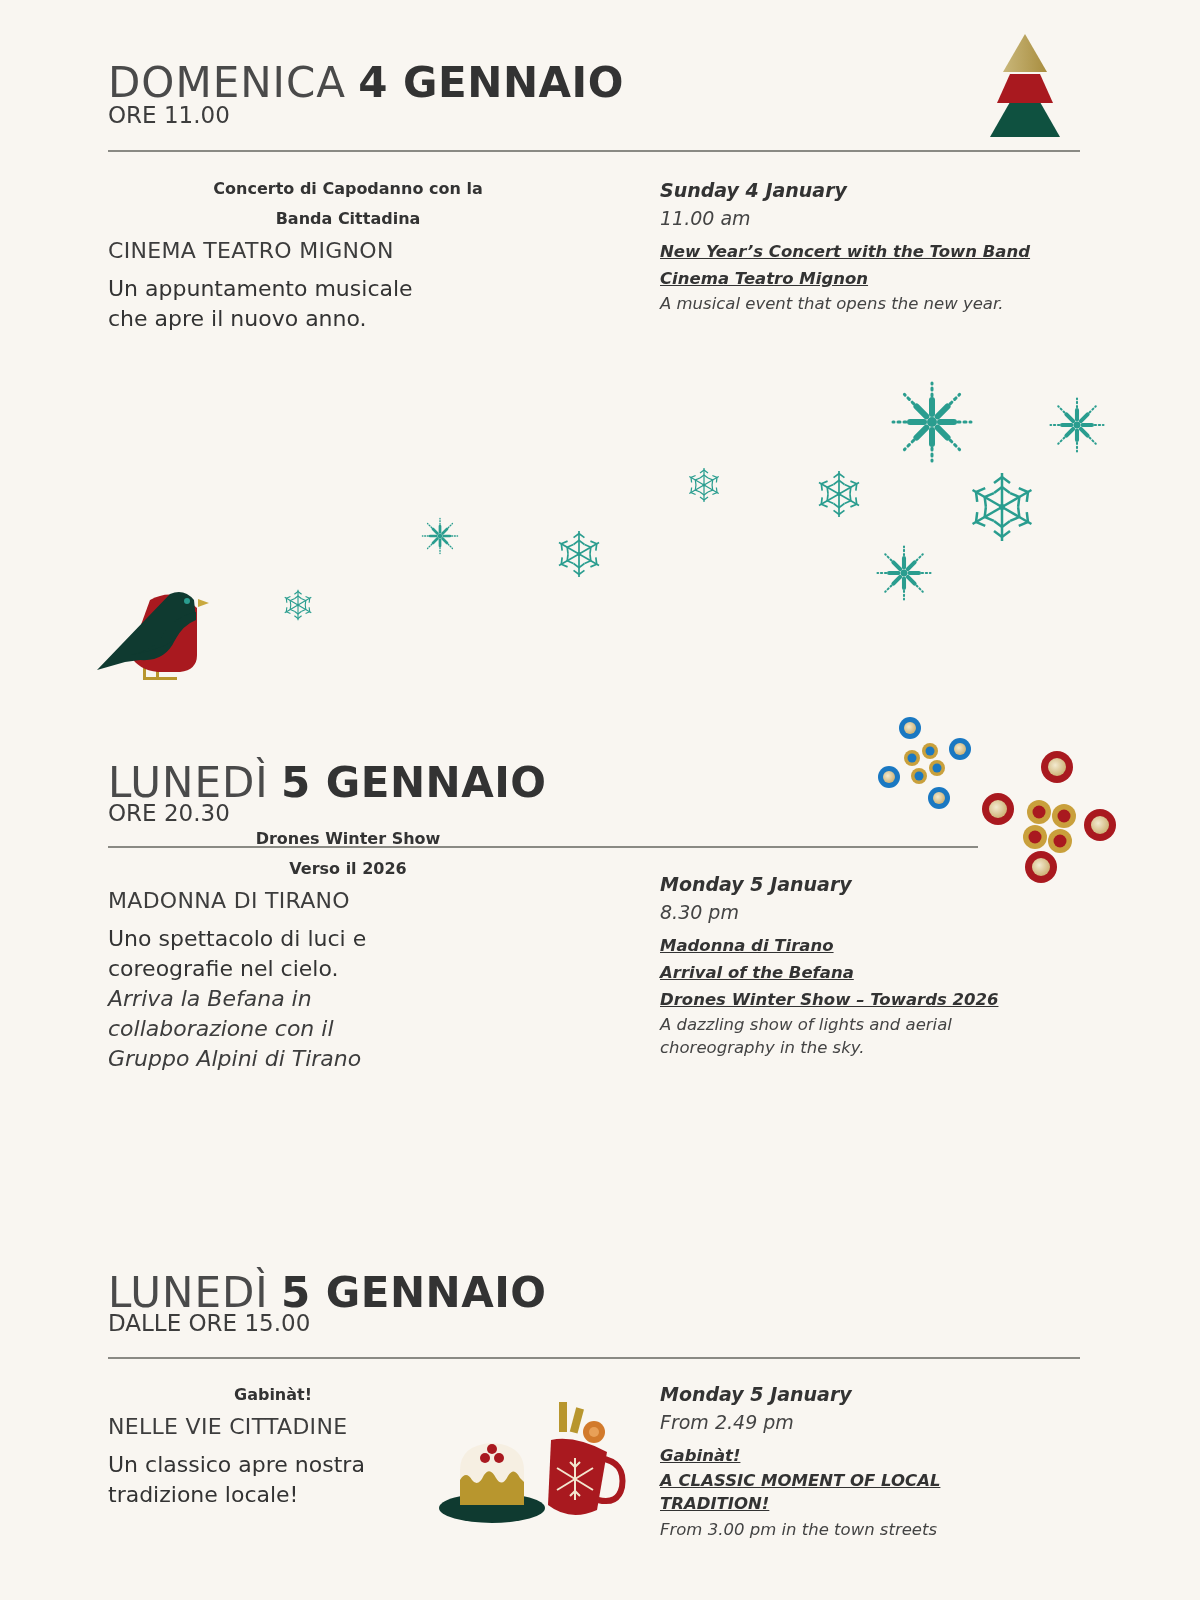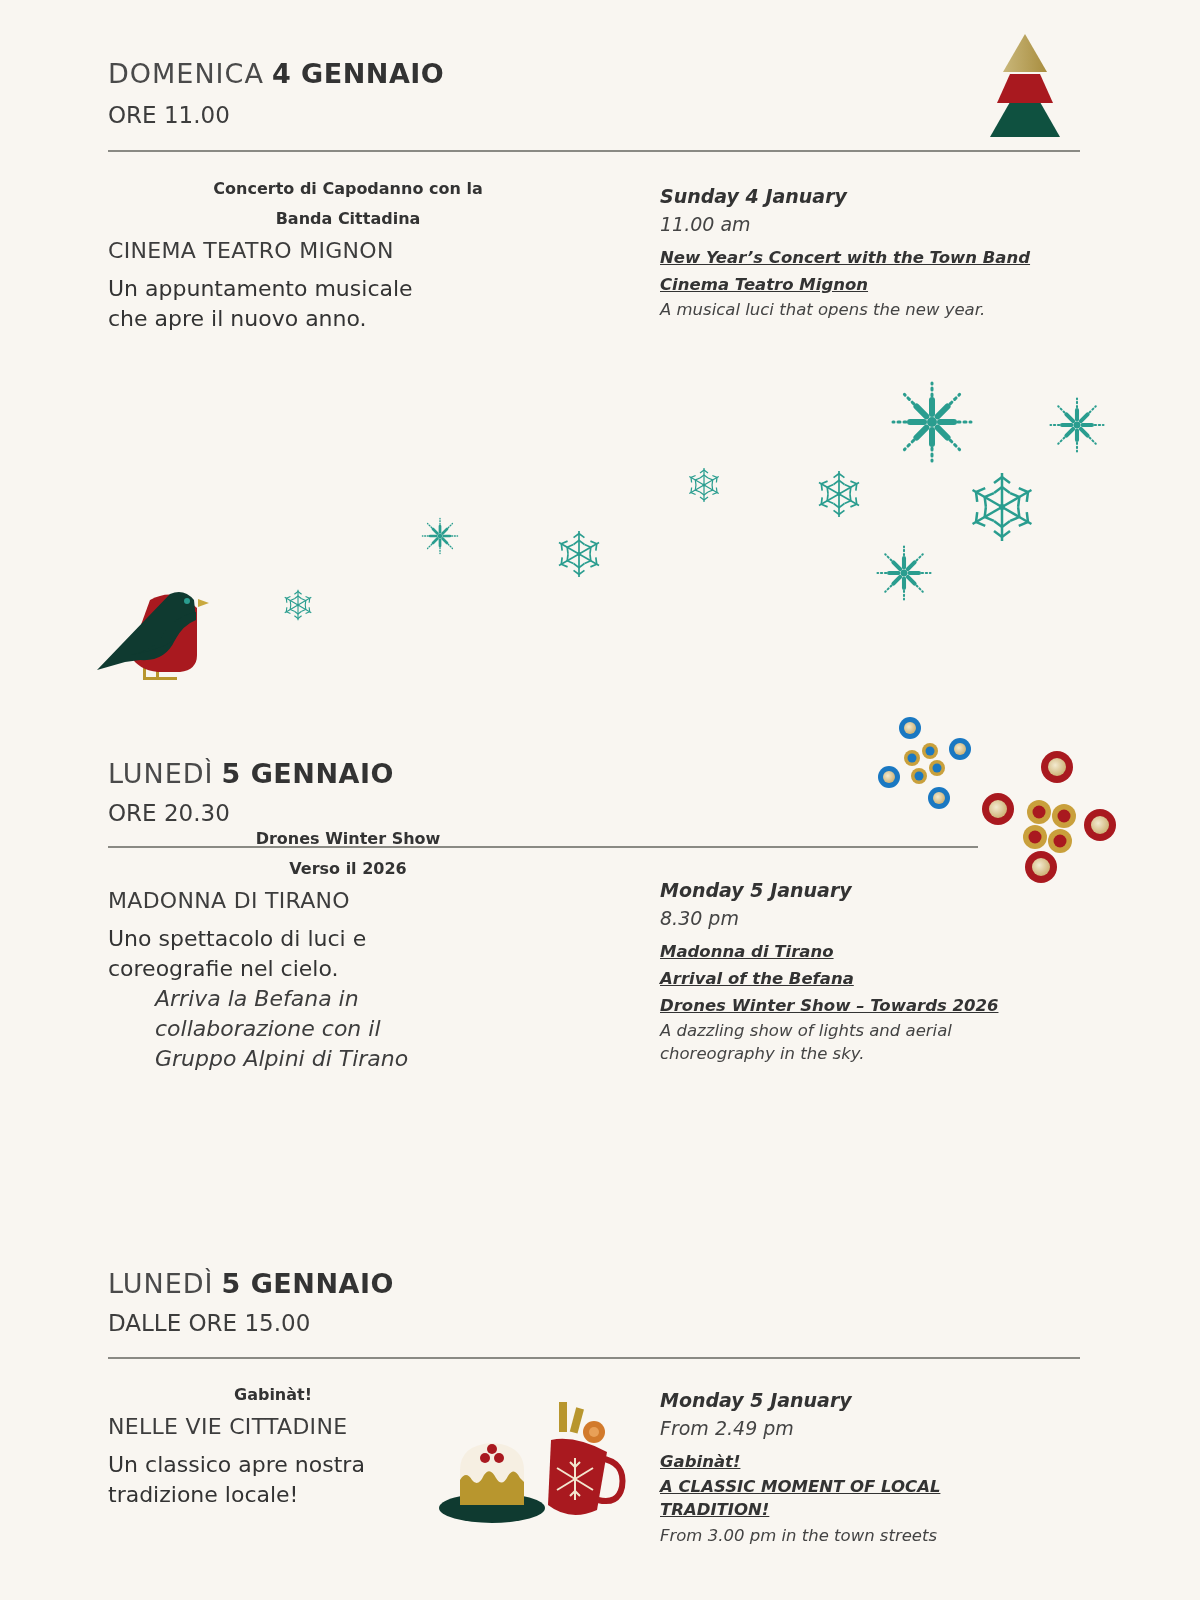--- a/index.html
+++ b/index.html
@@ -2,30 +2,30 @@
 <html><head>
 <meta charset="utf-8">
 <style>
   html, body { margin: 0; padding: 0; }
   body {
     width: 1200px; height: 1600px; position: relative; overflow: hidden;
     background: #f9f6f1; color: #333232;
     font-family: "Liberation Sans", "DejaVu Sans", sans-serif;
   }
   .abs { position: absolute; }
-  .day-title { font-size: 27px; letter-spacing: 0.5px; color: #3a3a3a; white-space: nowrap; text-align: center; }
+  .day-title { font-size: 42px; letter-spacing: 0.5px; color: #3a3a3a; white-space: nowrap; text-align: center; }
   .day-title .light { font-weight: 300; font-family: "DejaVu Sans", sans-serif; font-weight: normal; color: #4a4a4a; letter-spacing: 1px; }
   .day-title .bold { font-weight: 900; font-family: "DejaVu Sans", sans-serif; font-weight: bold; color: #333; }
   .time-line { font-size: 23px; color: #3d3d3d; font-family: "DejaVu Sans", sans-serif; letter-spacing: 0; }
   .rule { height: 1.5px; background: #8a8a84; }
   .it-title { font-family: "DejaVu Sans", sans-serif; font-weight: bold; font-size: 16px; line-height: 30px; color: #333; text-align: center; }
   .it-venue { font-family: "DejaVu Sans", sans-serif; font-size: 22px; line-height: 30px; color: #3d3d3d; letter-spacing: 0.3px; margin-top: 2px; }
   .it-desc { font-family: "DejaVu Sans", sans-serif; font-size: 22px; line-height: 30px; color: #333; margin-top: 8px; }
-  .it-desc-it { font-family: "DejaVu Sans", sans-serif; font-style: italic; font-size: 22px; line-height: 30px; color: #3d3d3d; margin-left: 47px; }
-  .en-day { font-family: "DejaVu Sans", sans-serif; font-weight: bold; font-style: italic; font-size: 19px; line-height: 28px; color: #333; margin-top: 6px; }
+  .it-desc-it { font-family: "DejaVu Sans", sans-serif; font-style: italic; font-size: 22px; line-height: 30px; color: #3d3d3d; }
+  .en-day { font-family: "DejaVu Sans", sans-serif; font-weight: bold; font-style: italic; font-size: 19px; line-height: 28px; color: #333; }
   .en-time { font-family: "DejaVu Sans", sans-serif; font-style: italic; font-size: 19px; line-height: 28px; color: #444; margin-bottom: 6px; }
   .en-strong { font-family: "DejaVu Sans", sans-serif; font-style: italic; font-weight: 600; font-size: 16.5px; line-height: 27px; color: #333; text-decoration: underline; }
   .en-desc { font-family: "DejaVu Sans", sans-serif; font-style: italic; font-size: 16.5px; line-height: 23px; color: #444; }
   svg { display: block; }
 </style>
 </head>
 <body>
 
 <div class="abs day-title" style="left:108px; top:58px;">
   <span class="light">DOMENICA</span>
@@ -58,21 +58,21 @@
     <div>Un appuntamento musicale</div>
     <div>che apre il nuovo anno.</div>
   </div>
 </div>
 
 <div class="abs" style="left:660px; top:176px; width:430px;">
   <div class="en-day">Sunday 4 January</div>
   <div class="en-time">11.00 am</div>
   <div class="en-strong">New Year’s Concert with the Town Band</div>
   <div class="en-strong">Cinema Teatro Mignon</div>
-  <div class="en-desc">A musical luci that opens the new year.</div>
+  <div class="en-desc">A musical event that opens the new year.</div>
 </div>
 
 <svg class="abs" style="left:0; top:360px;" width="1200" height="330" viewBox="0 360 1200 330">
   <defs>
     <g id="dotflake">
       <g stroke="#2a9d8f" stroke-width="3" stroke-linecap="round">
         <line x1="0" y1="-8" x2="0" y2="-22" stroke-width="6"></line>
         <line x1="0" y1="-26" x2="0" y2="-28"></line>
           <line x1="0" y1="-32" x2="0" y2="-34"></line>
           <line x1="0" y1="-38" x2="0" y2="-39"></line>

